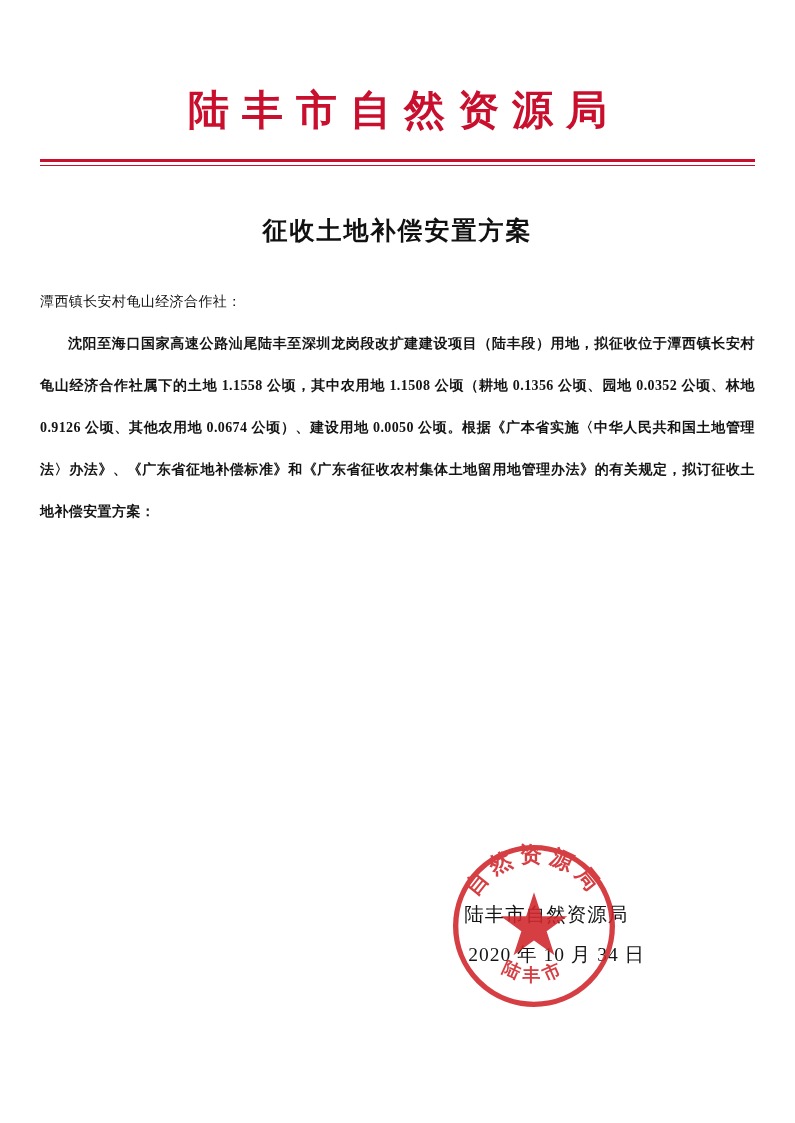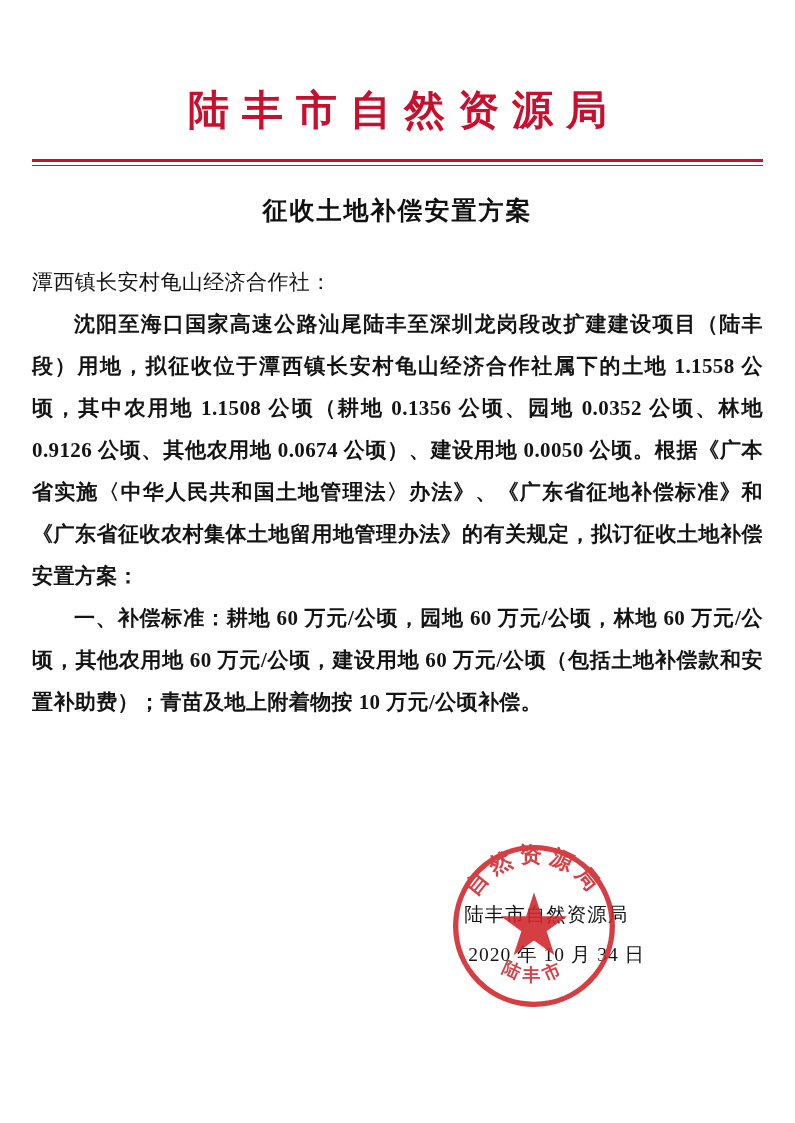--- a/index.html
+++ b/index.html
@@ -12,21 +12,21 @@
     height: 1123px;
     position: relative;
     font-family: "Liberation Serif", "DejaVu Serif", serif;
     color: #1a1a1a;
     overflow: hidden;
   }
 
   .page {
     position: absolute;
     inset: 0;
-    padding: 0 32px;
+    padding: 0 40px;
     box-sizing: border-box;
   }
 
   
   .letterhead {
     text-align: center;
     padding-top: 88px;
   }
   .letterhead-title {
     color: #c8102e;
@@ -50,28 +50,28 @@
     background: #c8102e;
     margin-top: 3px;
   }
 
   
   .doc-title {
     text-align: center;
     font-size: 25px;
     font-weight: bold;
     letter-spacing: 2px;
-    margin-top: 28px;
+    margin-top: 48px;
     color: #111;
   }
 
   
   .body-text {
     margin-top: 34px;
-    font-size: 21px;
+    font-size: 14px;
     line-height: 42px;
     text-align: justify;
     text-justify: inter-ideograph;
     letter-spacing: 0.4px;
     color: #141414;
   }
   .body-text p {
     margin: 0;
   }
   .p-indent {
@@ -123,21 +123,20 @@
       <div class="rule-thick"></div>
       <div class="rule-thin"></div>
     </div>
   </div>
 
   <div class="doc-title">征收土地补偿安置方案</div>
 
   <div class="body-text">
     <p>潭西镇长安村龟山经济合作社：</p>
     <p class="p-indent">沈阳至海口国家高速公路汕尾陆丰至深圳龙岗段改扩建建设项目（陆丰段）用地，拟征收位于潭西镇长安村龟山经济合作社属下的土地 1.1558 公顷，其中农用地 1.1508 公顷（耕地 0.1356 公顷、园地 0.0352 公顷、林地 0.9126 公顷、其他农用地 0.0674 公顷）、建设用地 0.0050 公顷。根据《广本省实施〈中华人民共和国土地管理法〉办法》、《广东省征地补偿标准》和《广东省征收农村集体土地留用地管理办法》的有关规定，拟订征收土地补偿安置方案：</p>
-    <p class="p-indent">一、补偿标准：耕地 60 万元/公顷，园地 60 万元/公顷，林地 60 万元/公顷，其他农用地 60 万元/公顷，建设用地 60 万元/公顷（包括土地补偿款和安置补助费）；青苗及地上附着物按 10 万元/公顷补偿。</p>
   </div>
 
   <div class="sign-block">
     <div class="sign-line">陆丰市自然资源局</div>
     <div class="sign-date">2020 年 10 月 34 日</div>
   </div>
 
   <div class="seal">
     <svg viewBox="0 0 200 200" width="178" height="178" aria-hidden="true">
       <defs>

